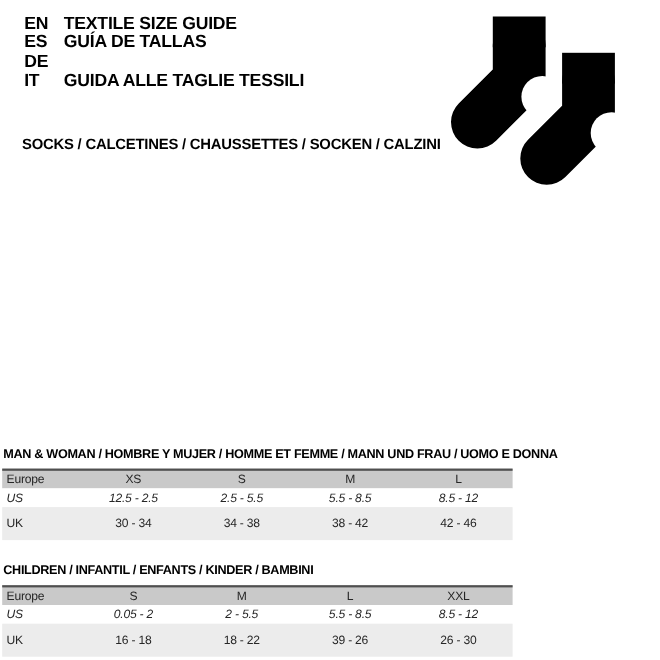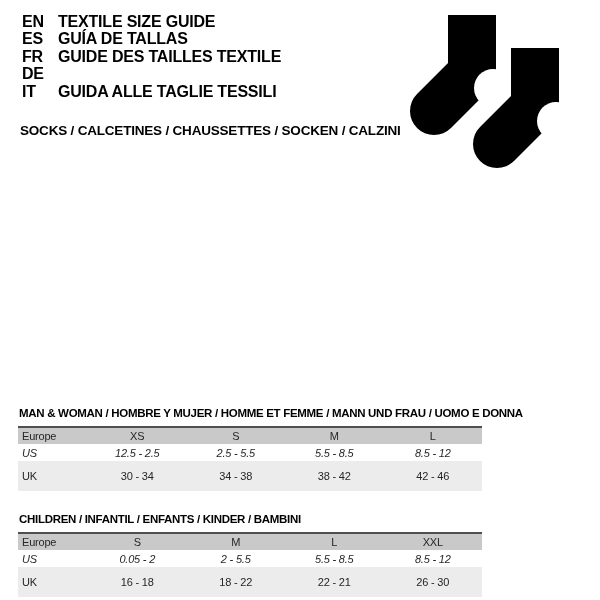--- a/index.html
+++ b/index.html
@@ -28,21 +28,21 @@
     position:absolute; left:20px; top:123px;
     font-size:13.5px; font-weight:bold;
     letter-spacing:-0.2px;
     white-space:nowrap;
   }
 
   
   .socks-svg { position:absolute; left:400px; top:5px; }
 
   
-  .size-table { position:absolute; left:18px; width:464px; }
+  .size-table { position:absolute; left:2px; width:464px; }
   .size-table.adults  { top:406px; }
   .size-table.children{ top:512px; }
   .table-title {
     font-size:11.5px; font-weight:bold;
     letter-spacing:-0.3px;
     white-space:nowrap;
     margin:0 0 6px 1px;
     line-height:14px;
   }
   .grid { width:464px; }
@@ -69,24 +69,20 @@
 <div>
 
   <div class="lang-list">
     <div class="lang-row">
       <span class="lang-code">EN</span>
       <span class="lang-label">TEXTILE SIZE GUIDE</span>
     </div>
     <div class="lang-row">
       <span class="lang-code">ES</span>
       <span class="lang-label">GUÍA DE TALLAS</span>
-    </div>
-    <div class="lang-row">
-      <span class="lang-code">FR</span>
-      <span class="lang-label">GUIDE DES TAILLES TEXTILE</span>
     </div>
     <div class="lang-row">
       <span class="lang-code">DE</span>
     </div>
     <div class="lang-row">
       <span class="lang-code">IT</span>
       <span class="lang-label">GUIDA ALLE TAGLIE TESSILI</span>
     </div>
   </div>
 
@@ -146,19 +142,19 @@
         <span class="cell col-region">US</span>
         <span class="cell col-size">0.05 - 2</span>
         <span class="cell col-size">2 - 5.5</span>
         <span class="cell col-size">5.5 - 8.5</span>
         <span class="cell col-size">8.5 - 12</span>
       </div>
       <div class="grid-row row-uk">
         <span class="cell col-region">UK</span>
         <span class="cell col-size">16 - 18</span>
         <span class="cell col-size">18 - 22</span>
-        <span class="cell col-size">22 - 21</span>
+        <span class="cell col-size">39 - 26</span>
         <span class="cell col-size">26 - 30</span>
       </div>
     </div>
   </div>
 
 </div>
 
 </body></html>

